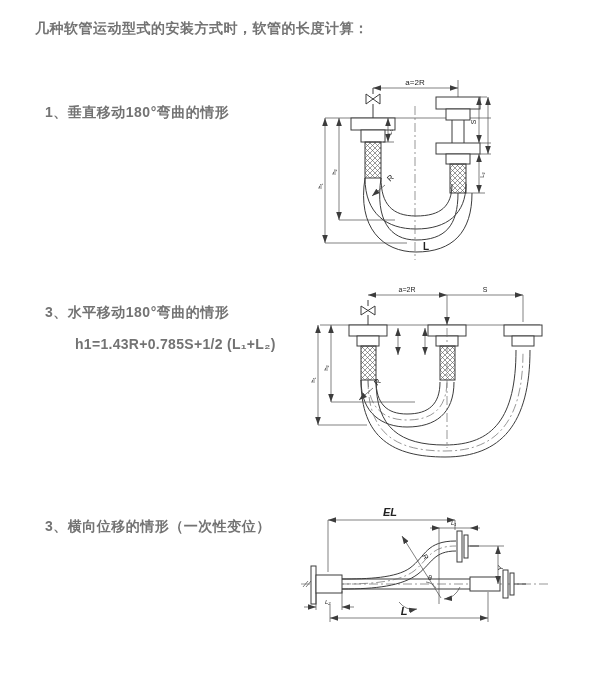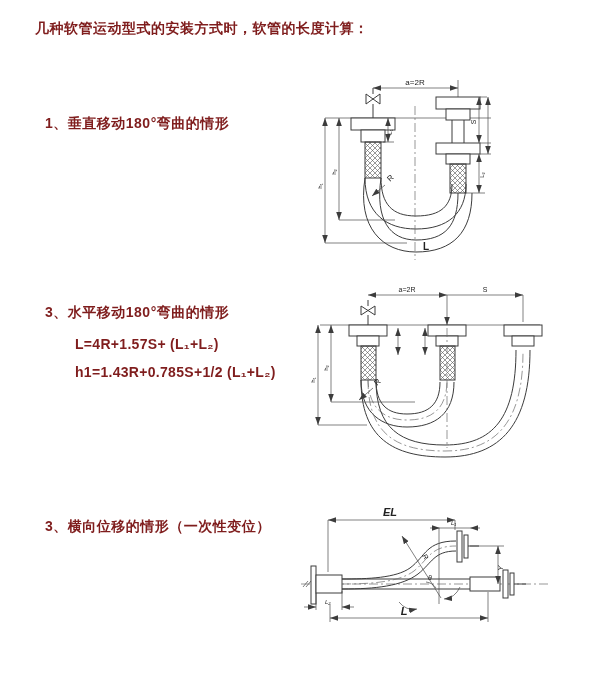--- a/index.html
+++ b/index.html
@@ -1,23 +1,23 @@
 <!DOCTYPE html>
 <html><head>
 <meta charset="utf-8">
 <style>
   html,body{margin:0;padding:0;background:#ffffff;}
   .page{
     position:relative;width:600px;height:675px;background:#ffffff;overflow:hidden;
-    font-family:"Liberation Sans","DejaVu Sans",sans-serif;color:#7f1d1d;
+    font-family:"Liberation Sans","DejaVu Sans",sans-serif;color:#737373;
     border-right:1px solid #c9c9c9;border-bottom:1px solid #e0e0e0;
   }
   .title{position:absolute;left:35px;top:20px;font-size:14px;font-weight:700;letter-spacing:.5px;}
   .section{position:absolute;left:45px;}
-  .sec1{top:115px;} .sec2{top:304px;} .sec3{top:518px;}
+  .sec1{top:104px;} .sec2{top:304px;} .sec3{top:518px;}
   .sec-heading{font-size:14px;font-weight:700;letter-spacing:.5px;}
   .formulas{margin:8px 0 0 30px;padding:0;list-style:none;}
   .formulas li{font-size:14px;font-weight:700;line-height:28px;letter-spacing:.3px;white-space:nowrap;}
   .diagram{position:absolute;}
   .d1{left:295px;top:68px;} .d2{left:295px;top:280px;} .d3{left:298px;top:492px;font-style:italic;}
   svg{display:block;}
   svg text{font-family:"Liberation Sans","DejaVu Sans",sans-serif;fill:#222;}
   .ln{stroke:#3c3c3c;stroke-width:1;fill:none;}
   .thin{stroke:#4a4a4a;stroke-width:.7;fill:none;}
   .cl{stroke:#6a6a6a;stroke-width:.7;fill:none;stroke-dasharray:9 3 2 3;}
@@ -30,21 +30,20 @@
 
   <div class="title">几种软管运动型式的安装方式时，软管的长度计算：</div>
 
   <div class="section sec1">
     <div class="sec-heading">1、垂直移动180°弯曲的情形</div>
   </div>
 
   <div class="section sec2">
     <div class="sec-heading">3、水平移动180°弯曲的情形</div>
     <ul class="formulas">
-      <li>L=4R+1.57S+ (L₁+L₂)</li>
       <li>h1=1.43R+0.785S+1/2 (L₁+L₂)</li>
     </ul>
   </div>
 
   <div class="section sec3">
     <div class="sec-heading">3、横向位移的情形（一次性变位）</div>
   </div>
 
   <div class="diagram d1">
     <svg width="300" height="200" viewBox="0 0 300 200">

